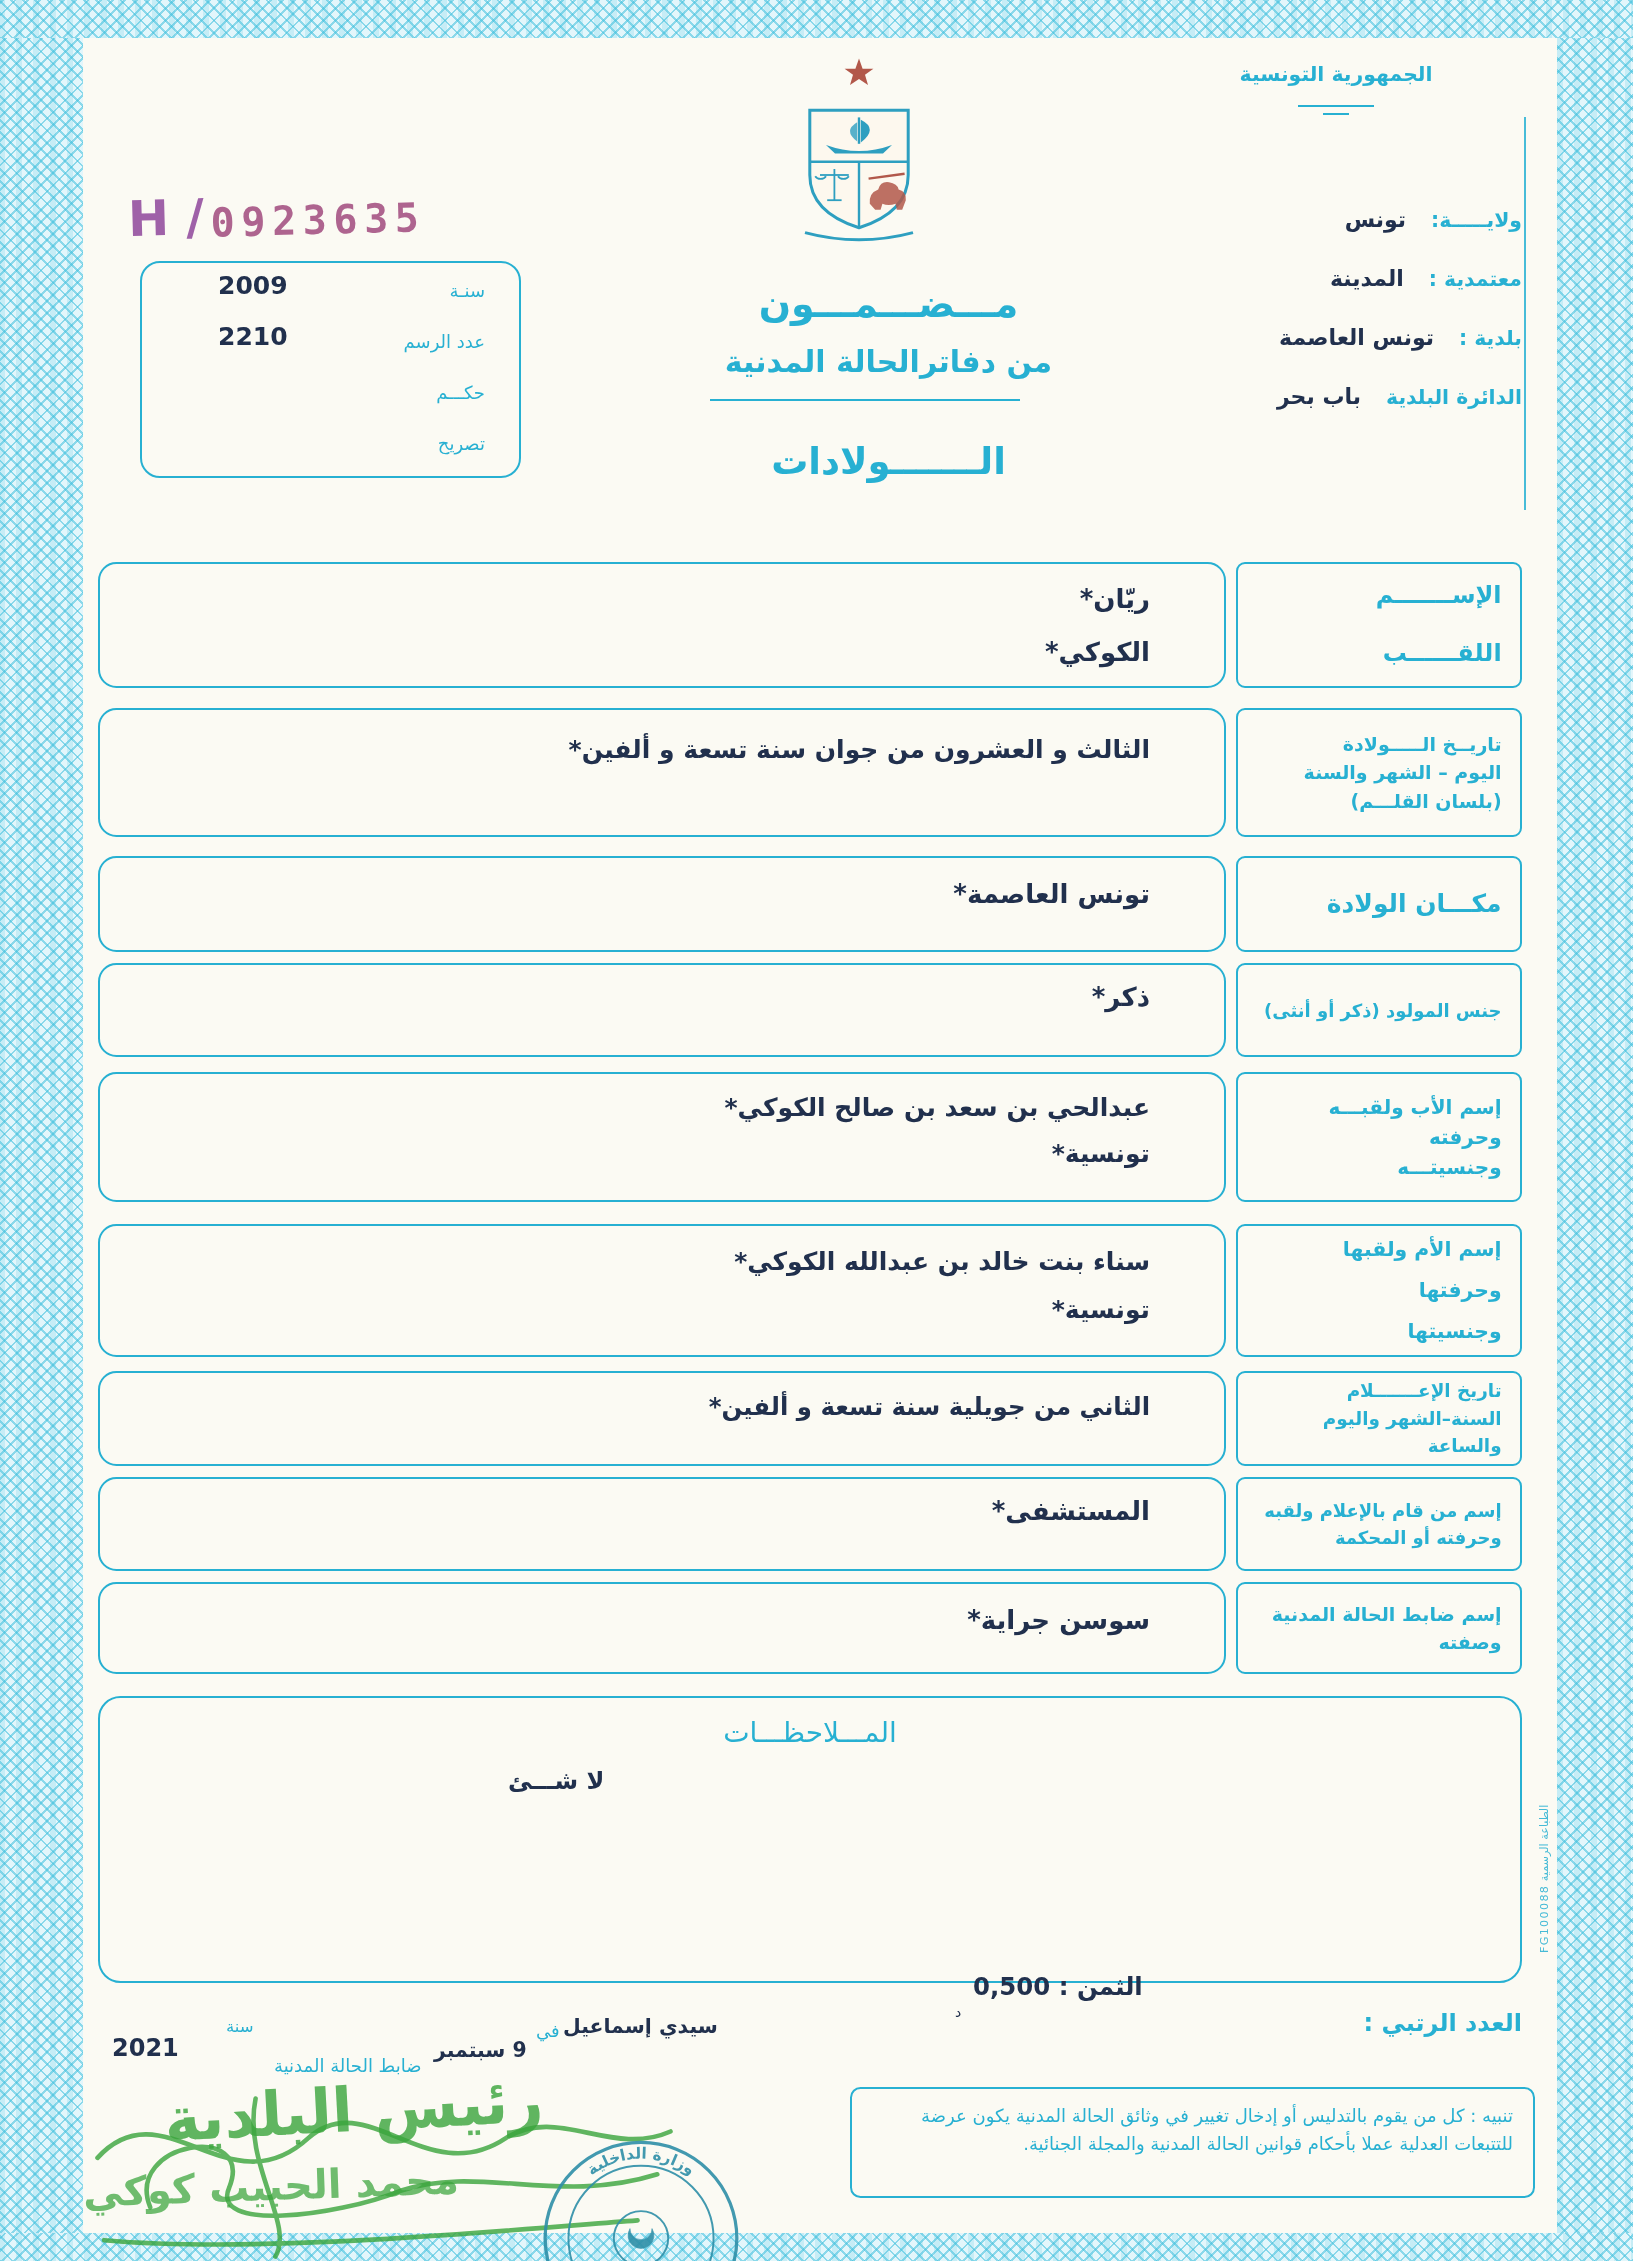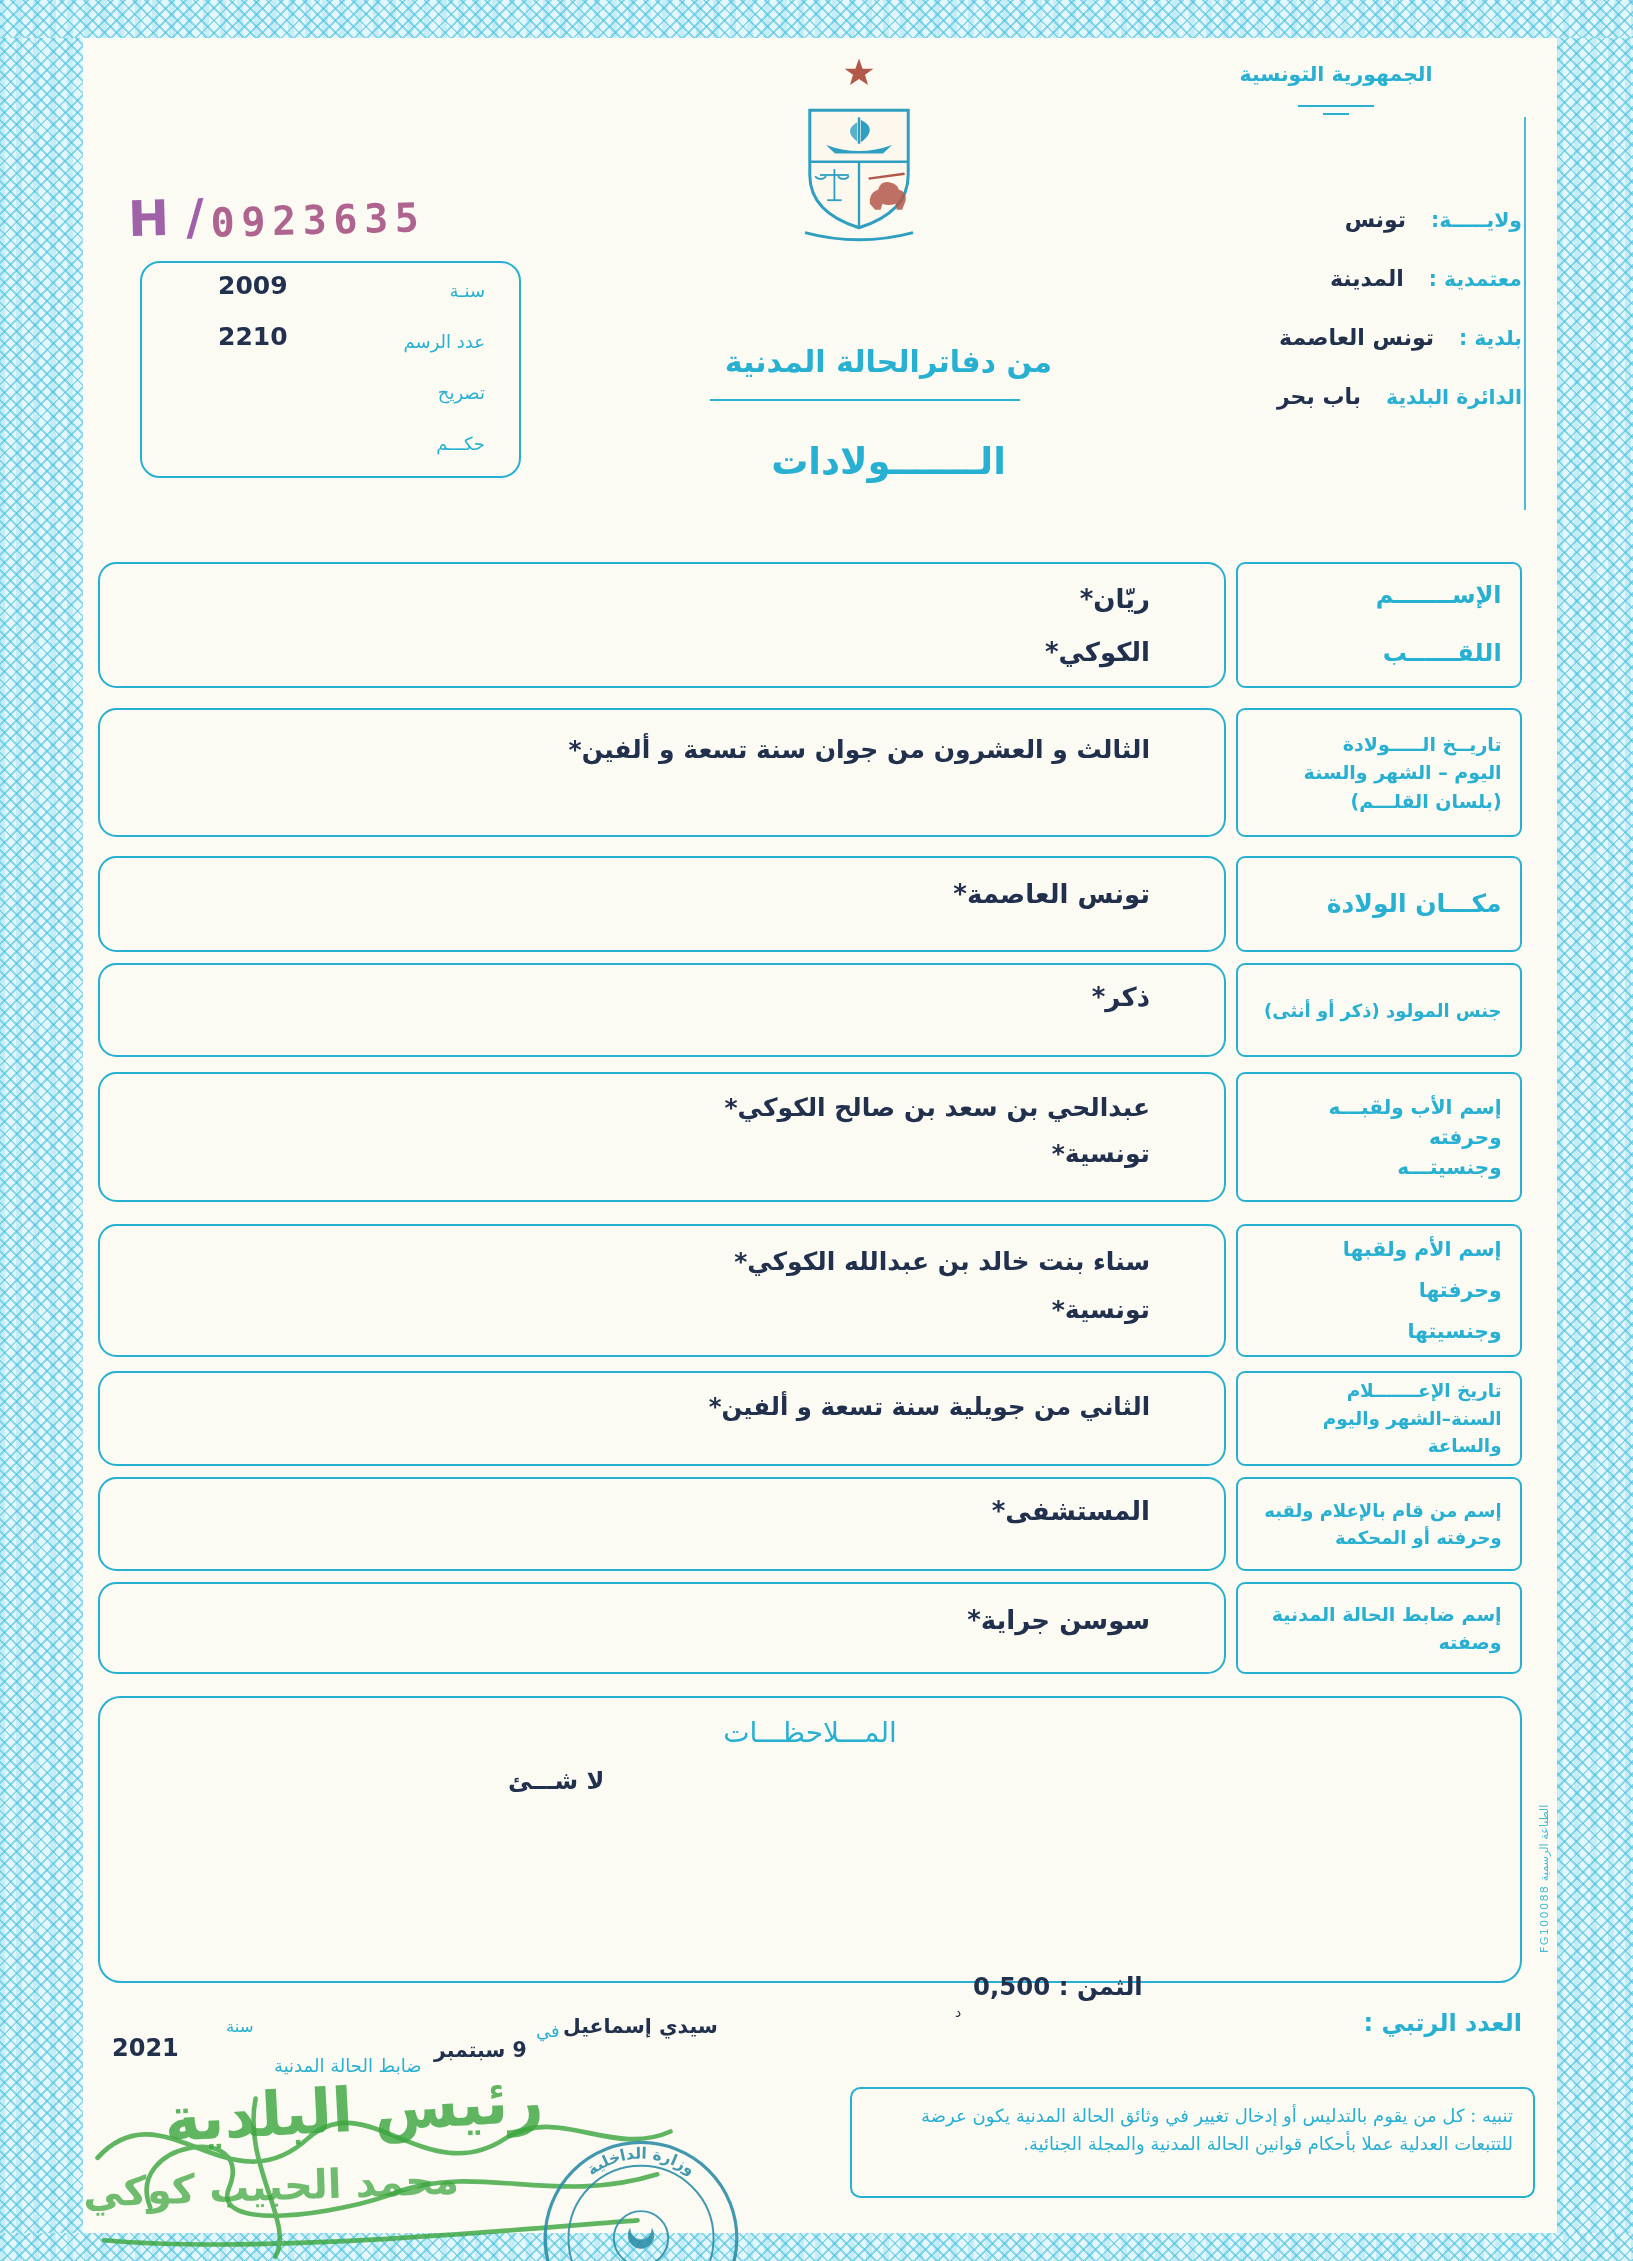--- a/index.html
+++ b/index.html
@@ -153,27 +153,28 @@
   <div class="record-box">
     <div class="rb-line">
       <span class="rb-label">سنـة</span>
       <span class="rb-value">2009</span>
     </div>
     <div class="rb-line">
       <span class="rb-label">عدد الرسم</span>
       <span class="rb-value">2210</span>
     </div>
     <div class="rb-line">
+      <span class="rb-label">حكـــم</span>
+    </div>
+    <div class="rb-line">
       <span class="rb-label">تصريح</span>
     </div>
-    <div class="rb-line">
-      <span class="rb-label">حكـــم</span>
-    </div>
-  </div>
-
+  </div>
+
+  <div class="title title-1">مـــضـــمـــون</div>
   <div class="title title-2">من دفاترالحالة المدنية</div>
   <div class="title-2-rule"></div>
   <div class="title title-3">الـــــــولادات</div>
 
   <div class="admin">
     <div class="admin-line">
       <span class="admin-label">ولايـــــة:</span>
       <span class="admin-value">تونس</span>
     </div>
     <div class="admin-line">

